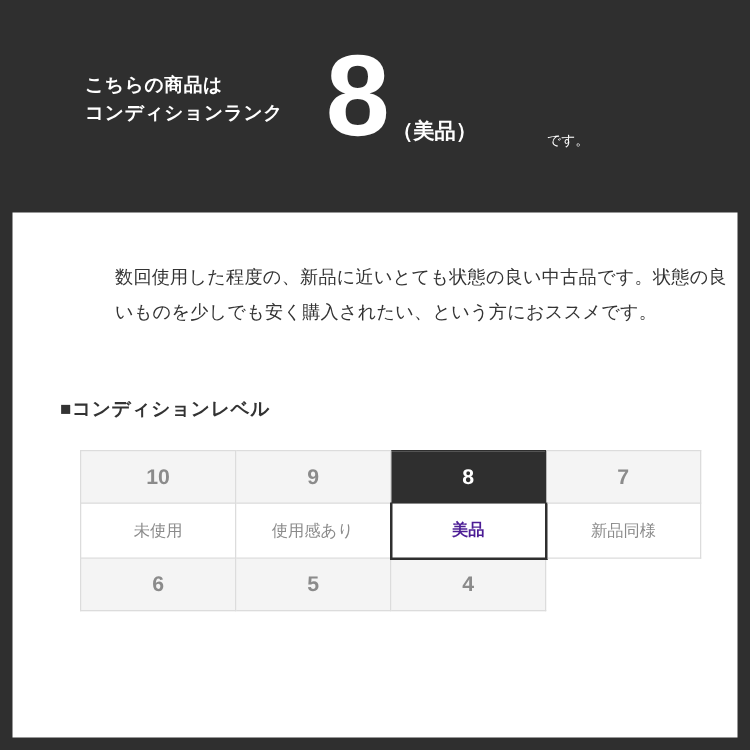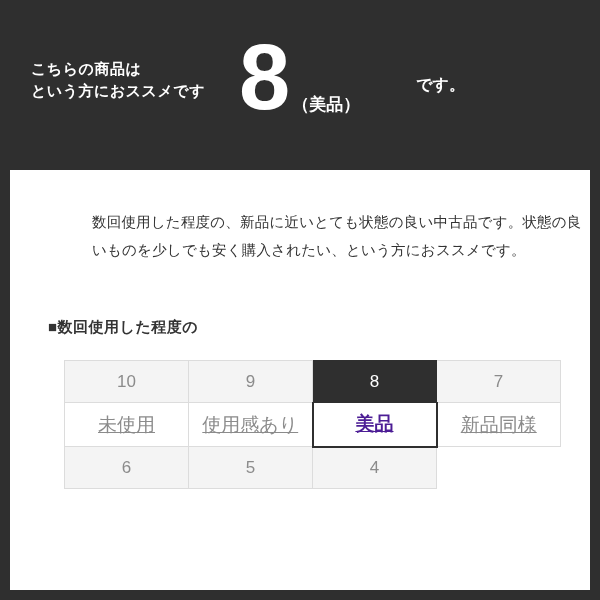--- a/index.html
+++ b/index.html
@@ -17,21 +17,21 @@
   }
 
   
   .header {
     position: absolute;
     left: 0; top: 0;
     width: 600px; height: 160px;
     background: #2f2f2f;
     display: flex;
     align-items: center;
-    padding: 0 31px;
+    padding: 0 68px;
   }
   .header-lead {
     color: #ffffff;
     font-size: 15px;
     font-weight: bold;
     line-height: 1.5;
     letter-spacing: 0.5px;
     white-space: nowrap;
   }
   .header-lead .l2 { display: block; }
@@ -47,25 +47,25 @@
   .grade-paren {
     color: #ffffff;
     font-size: 17px;
     font-weight: bold;
     margin-left: 4px;
     align-self: flex-end;
     margin-bottom: 44px;
   }
   .desu {
     color: #ffffff;
-    font-size: 16px;
-    font-weight: bold;
+    font-size: 11px;
+    font-weight: normal;
     margin-left: 56px;
     align-self: flex-end;
-    margin-bottom: 64px;
+    margin-bottom: 40px;
   }
 
   
   .card {
     position: absolute;
     left: 10px; top: 170px;
     width: 580px; height: 420px;
     background: #ffffff;
   }
   .body-text {
@@ -97,27 +97,26 @@
   .rank-table td {
     width: 124px;
     border: 1px solid #dcdcdc;
     text-align: center;
     background: #f4f4f4;
     color: #8b8b8b;
   }
   .rank-table tr.num-row td {
     height: 42px;
     font-size: 17px;
-    font-weight: normal;
+    font-weight: bold;
   }
   .rank-table tr.label-row td {
     height: 44px;
-    font-size: 19px;
+    font-size: 13px;
     background: #ffffff;
-    text-decoration: underline;
   }
   .rank-table td.empty {
     background: #ffffff;
     border: none;
   }
   .rank-table td.active-num {
     background: #2f2f2f;
     color: #ffffff;
     border: 1px solid #2f2f2f;
     border-bottom: none;
@@ -131,30 +130,30 @@
   }
 </style>
 </head>
 <body>
 
 <div id="page">
 
   <div class="header">
     <div class="header-lead">
       <span>こちらの商品は</span>
-      <span class="l2">という方におススメです</span>
+      <span class="l2">コンディションランク</span>
     </div>
     <div class="big-number">8</div>
     <div class="grade-paren">（美品）</div>
     <div class="desu">です。</div>
   </div>
 
   <div class="card">
     <div class="body-text">数回使用した程度の、新品に近いとても状態の良い中古品です。状態の良いものを少しでも安く購入されたい、という方におススメです。</div>
-    <div class="section-title">■数回使用した程度の</div>
+    <div class="section-title">■コンディションレベル</div>
 
     <table class="rank-table">
       <tbody>
         <tr class="num-row">
           <td>10</td>
           <td>9</td>
           <td class="active-num">8</td>
           <td>7</td>
         </tr>
         <tr class="label-row">

